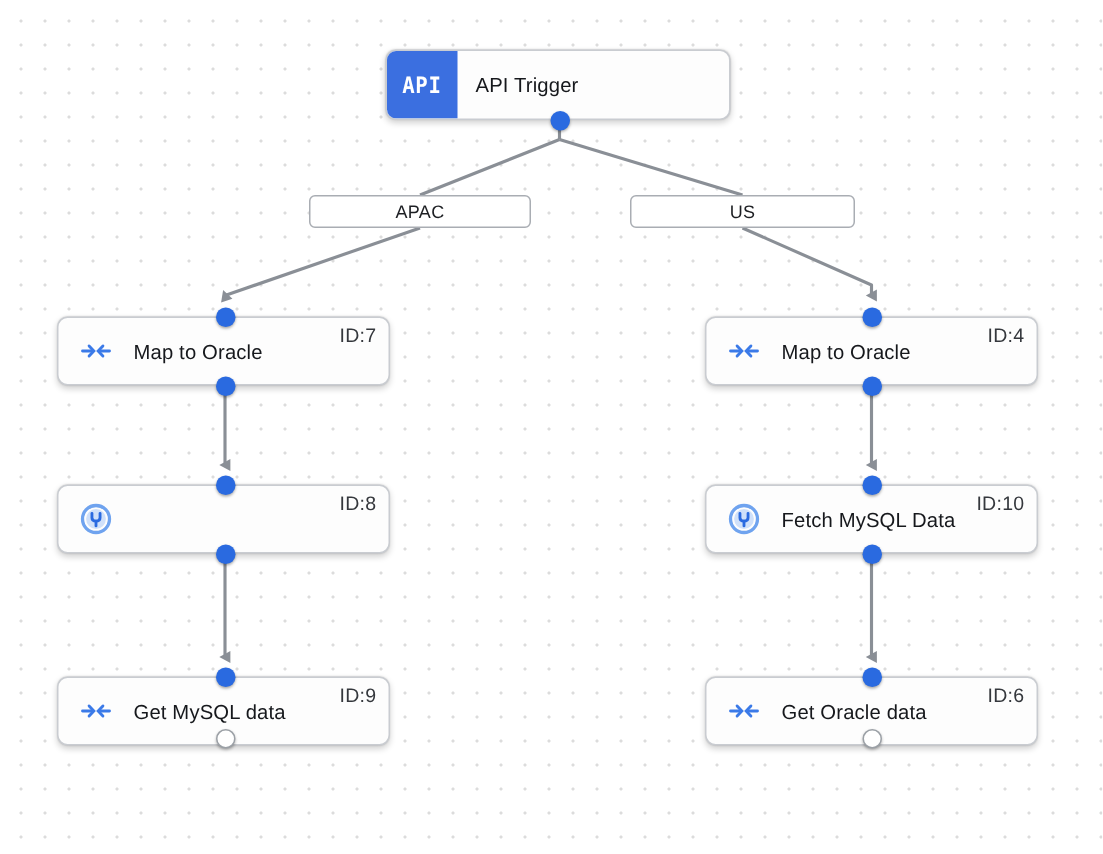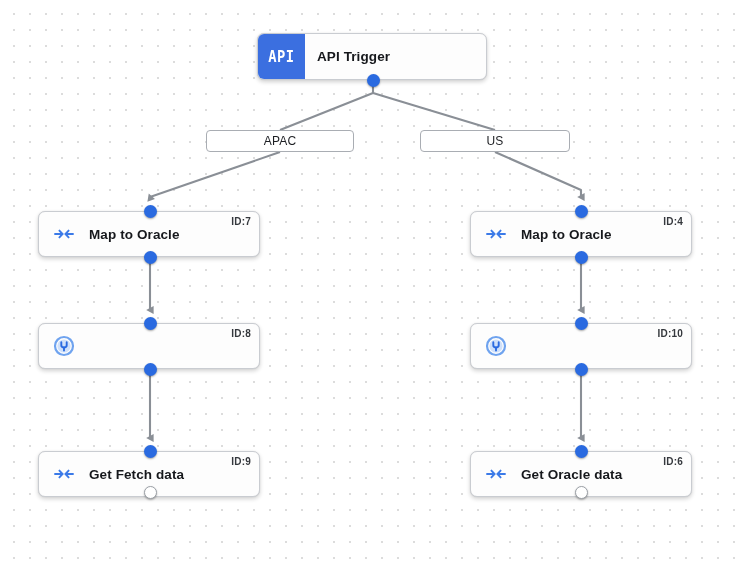--- a/index.html
+++ b/index.html
@@ -40,31 +40,31 @@
     border: 1px solid #c9ccd1;
     border-radius: 7px;
     box-shadow: 0 2px 4px rgba(0,0,0,0.18), 0 0 1px rgba(0,0,0,0.12);
     display: flex;
     align-items: center;
     overflow: hidden;
   }
   .node-title {
     font-size: 13.5px;
     color: #16181c;
-    font-weight: 700;
+    font-weight: 400;
     letter-spacing: 0.1px;
     white-space: nowrap;
   }
   .node-id {
     position: absolute;
     top: 4px;
     right: 8px;
-    font-size: 10px;
+    font-size: 13px;
     color: #35383d;
-    font-weight: 700;
+    font-weight: 400;
     letter-spacing: 0.2px;
   }
 
   
   #trigger-node {
     left: 257px;
     top: 33px;
     width: 230px;
     height: 47px;
     padding: 0;
@@ -230,21 +230,21 @@
     <div class="icon">
       <svg width="22" height="22" viewBox="0 0 22 22">
         <g stroke="#3b7ae8" stroke-width="1.9" fill="none" stroke-linecap="round">
           <path d="M2,11 L9,11"></path>
           <path d="M6.4,7.6 L9.6,11 L6.4,14.4"></path>
           <path d="M20,11 L13,11"></path>
           <path d="M15.6,7.6 L12.4,11 L15.6,14.4"></path>
         </g>
       </svg>
     </div>
-    <div class="node-title">Get Fetch data</div>
+    <div class="node-title">Get MySQL data</div>
     <div class="node-id">ID:9</div>
   </div>
   <div class="port filled" style="left:144px; top:445px;"></div>
   <div class="port hollow" style="left:144px; top:486px;"></div>
 
   <div class="node proc-node col-right row-1">
     <div class="icon">
       <svg width="22" height="22" viewBox="0 0 22 22">
         <g stroke="#3b7ae8" stroke-width="1.9" fill="none" stroke-linecap="round">
           <path d="M2,11 L9,11"></path>
@@ -262,20 +262,21 @@
 
   <div class="node proc-node col-right row-2">
     <div class="icon">
       <svg width="22" height="22" viewBox="0 0 22 22">
         <circle cx="11" cy="11" r="9" fill="none" stroke="#6fa3ef" stroke-width="2.2"></circle>
         <circle cx="11" cy="11" r="6.6" fill="#cfe0fa"></circle>
         <path d="M8.3,7.2 L8.3,10.2 Q8.3,12.4 11,12.4 Q13.7,12.4 13.7,10.2 L13.7,7.2" fill="none" stroke="#2a6ae0" stroke-width="1.9" stroke-linecap="round"></path>
         <path d="M11,12.4 L11,15.6" stroke="#2a6ae0" stroke-width="1.9" stroke-linecap="round"></path>
       </svg>
     </div>
+    <div class="node-title">Fetch MySQL Data</div>
     <div class="node-id">ID:10</div>
   </div>
   <div class="port filled" style="left:575px; top:317px;"></div>
   <div class="port filled" style="left:575px; top:363px;"></div>
 
   <div class="node proc-node col-right row-3">
     <div class="icon">
       <svg width="22" height="22" viewBox="0 0 22 22">
         <g stroke="#3b7ae8" stroke-width="1.9" fill="none" stroke-linecap="round">
           <path d="M2,11 L9,11"></path>

